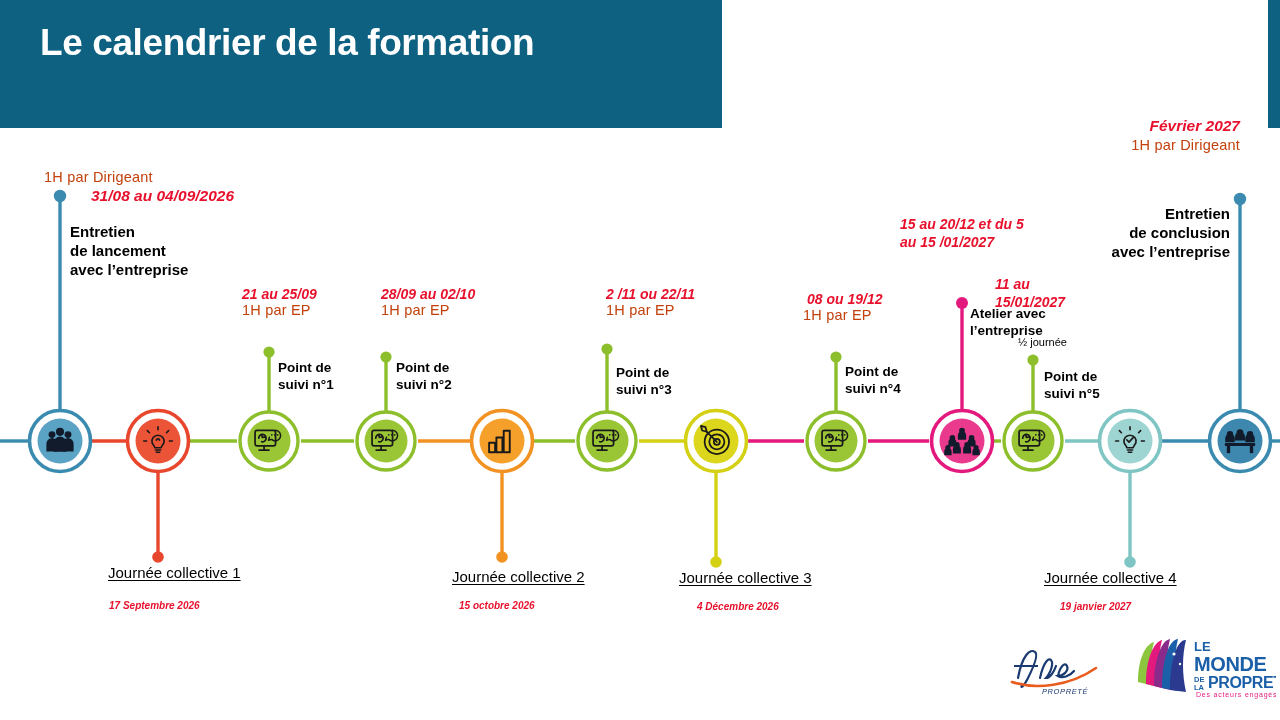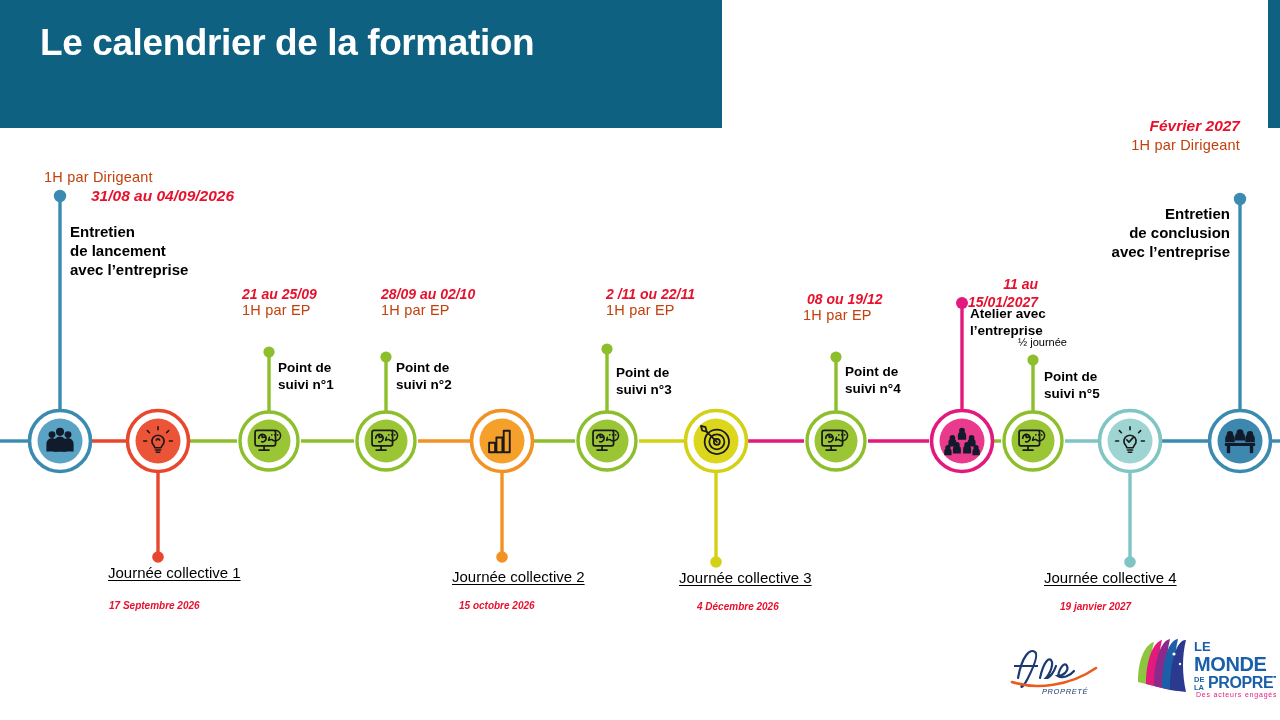--- a/index.html
+++ b/index.html
@@ -348,21 +348,23 @@
 suivi n°3</div>
 
   <div class="txt red-it lbl-date-sm" style="left:807px;top:291px;text-align:right;">08 ou 19/12</div>
   <div class="txt lbl-hours" style="left:803px;top:307px;">1H  par EP</div>
   <div class="txt lbl-node" style="left:845px;top:364px;">Point de
 suivi n°4</div>
 
   <div class="txt lbl-node" style="left:1044px;top:369px;">Point de
 suivi n°5</div>
 
-  <div class="txt red-it lbl-date-sm" style="left:908px;top:276px;line-height:1.25;width:130px;text-align:right;">11 au
+  <div class="txt red-it lbl-date-sm" style="left:900px;top:215px;line-height:1.3;">15 au 20/12 et du 5
+au 15 /01/2027</div>
+  <div class="txt red-it lbl-date-sm" style="left:995px;top:276px;line-height:1.25;width:130px;text-align:left;">11 au
 15/01/2027</div>
   <div class="txt lbl-node" style="left:970px;top:306px;">Atelier avec
 l’entreprise</div>
   <div class="txt lbl-tiny" style="left:970px;top:336px;">½ journée</div>
 
   <div class="txt jc-name" style="left:108px;top:564px;">Journée collective 1</div>
   <div class="txt red-it jc-date" style="left:109px;top:600px;">17 Septembre 2026</div>
 
   <div class="txt jc-name" style="left:452px;top:568px;">Journée collective 2</div>
   <div class="txt red-it jc-date" style="left:459px;top:600px;">15 octobre 2026</div>

